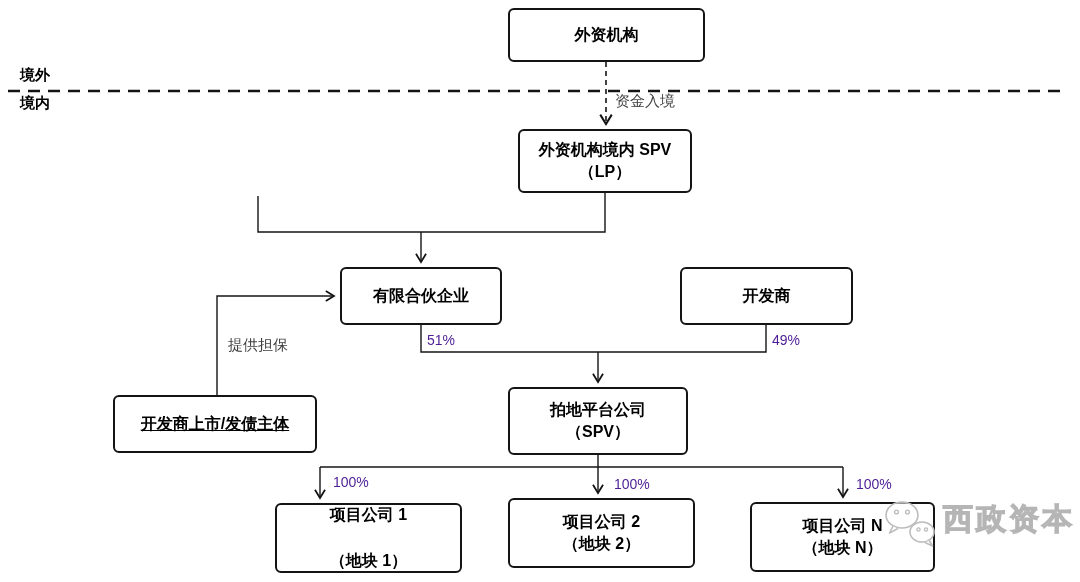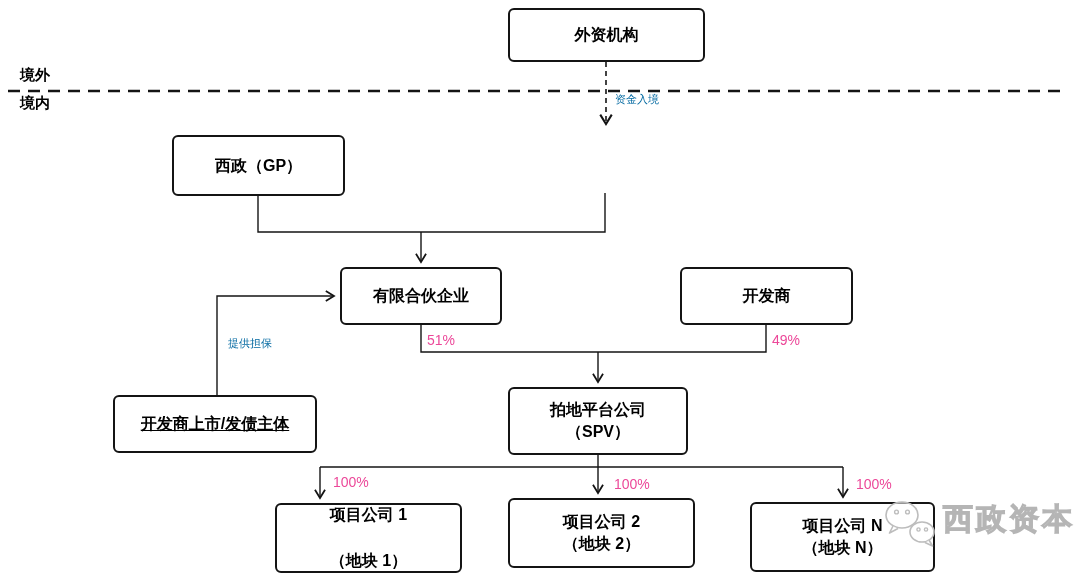--- a/index.html
+++ b/index.html
@@ -7,22 +7,22 @@
     position:relative; width:1080px; height:582px; background:#ffffff;
     font-family:"Liberation Sans", sans-serif; overflow:hidden;
   }
   svg.edge-layer { position:absolute; left:0; top:0; z-index:1; }
   .box {
     position:absolute; box-sizing:border-box; z-index:2;
     border:2.2px solid #141414; border-radius:6px; background:#ffffff;
     display:flex; flex-direction:column; align-items:center; justify-content:center;
     text-align:center; font-weight:700; font-size:16px; line-height:22px; color:#000;
   }
-  .lbl { position:absolute; z-index:3; font-size:14px; color:#ec4899; white-space:nowrap; }
-  .muted { font-size:11px; color:#0369a1;font-family:Liberation Mono, monospace; }
+  .lbl { position:absolute; z-index:3; font-size:14px; color:#4c1d95; white-space:nowrap; }
+  .muted { font-size:15px; color:#404040;font-family:Liberation Mono, monospace; }
   .region-lbl { font-weight:700; font-size:15px; color:#000; }
   .watermark {
     position:absolute; left:882px; top:499px; z-index:4;
     display:flex; align-items:flex-start; gap:5px;
   }
   .watermark-text {
     font-size:30px; font-weight:700; letter-spacing:3px;
     color:#e3e3e3; -webkit-text-stroke:1.2px #b5b5b5;
   }
 </style>
@@ -56,24 +56,25 @@
     <path d="M843,467 V497" fill="none" stroke="#141414" stroke-width="1.4" marker-end="url(#arrow)"></path>
   </svg>
 
   <div class="lbl region-lbl" style="left:20px; top:66px;">境外</div>
   <div class="lbl region-lbl" style="left:20px; top:94px;">境内</div>
 
   <div class="box" style="left:508px; top:8px; width:197px; height:54px;">
     <span>外资机构</span>
   </div>
 
-  <div class="box" style="left:172px; top:135px; width:173px; height:61px;">
-    <span>西政（GP）</span>
+
+  <div class="box" style="left:518px; top:129px; width:174px; height:64px;">
+    <span>外资机构境内 SPV</span>
+    <span>（LP）</span>
   </div>
-
 
   <div class="box" style="left:340px; top:267px; width:162px; height:58px;">
     <span>有限合伙企业</span>
   </div>
 
   <div class="box" style="left:680px; top:267px; width:173px; height:58px;">
     <span>开发商</span>
   </div>
 
   <div class="box" style="left:113px; top:395px; width:204px; height:58px;text-decoration:underline;">

